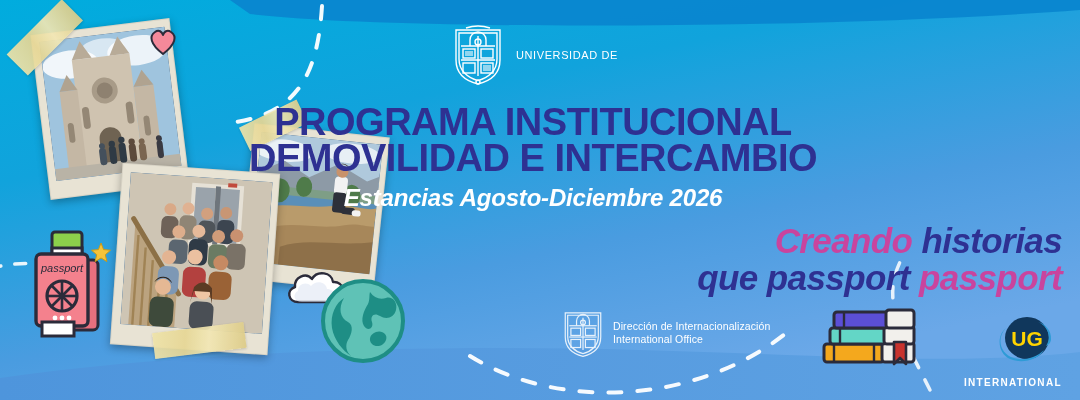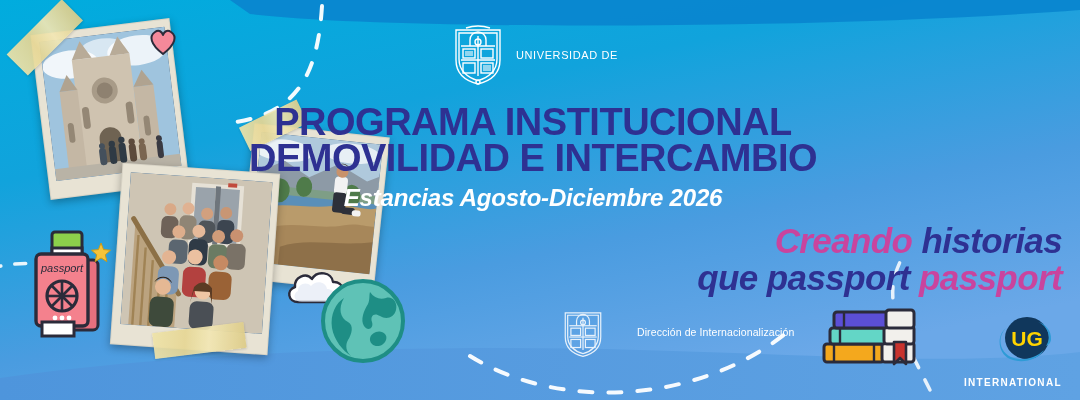--- a/index.html
+++ b/index.html
@@ -67,21 +67,21 @@
   }
   .tagline { position: absolute; left: 0; top: 222px; width: 1062px; text-align: right; }
   .tag-line1, .tag-line2 {
     font-weight: 700; font-style: italic; font-size: 35px; line-height: 1.06;
     letter-spacing: -.6px; white-space: nowrap;
   }
   .pink { color: #C9449E; }
   .navy { color: #2E3192; }
 
   .office-block { position: absolute; left: 562px; top: 308px; display: flex; align-items: center; gap: 9px; }
-  .office-text { color: #ffffff; font-size: 10.5px; line-height: 1.28; letter-spacing: .1px; margin-left: 24px; }
+  .office-text { color: #ffffff; font-size: 10.5px; line-height: 1.28; letter-spacing: .1px; }
 
   .ug-intl { position: absolute; left: 964px; top: 314px; width: 92px; text-align: right; }
   .ug-intl-word { color: #ffffff; font-size: 10px; font-weight: 700; letter-spacing: 1.3px; margin-top: 7px; }
 </style>
 </head>
 <body>
 
 <div id="banner">
 
   <svg class="bg-svg" viewBox="0 0 1080 400">
@@ -410,20 +410,21 @@
         <rect x="11" y="25" width="12" height="9"></rect>
         <rect x="29" y="25" width="12" height="9"></rect>
         <rect x="11" y="39" width="12" height="10"></rect>
         <rect x="29" y="39" width="12" height="10"></rect>
         <path d="M18 22 v-6 a8 8 0 0 1 16 0 v6"></path>
         <circle cx="26" cy="18" r="3"></circle>
       </g>
     </svg>
     <div class="office-text">
       <div>Dirección de Internacionalización</div>
+      <div>International Office</div>
     </div>
   </div>
 
   <div class="ug-intl">
     <svg width="62" height="52" viewBox="0 0 62 52">
       <ellipse cx="33" cy="24" rx="22" ry="21" fill="#10375C"></ellipse>
       <path d="M12 14 C 2 24 6 40 20 44 C 30 47 42 44 50 36 C 44 46 28 50 16 45 C 4 40 2 22 12 14 Z" fill="#2E9BD6"></path>
       <path d="M52 32 C 58 24 54 12 44 8 C 50 9 58 16 57 26 C 56.5 29 54.6 31 52 32 Z" fill="#2E9BD6"></path>
       <text x="33" y="32" font-family="'Liberation Sans',sans-serif" font-size="21" font-weight="bold" fill="#FFD400" text-anchor="middle">UG</text>
     </svg>

